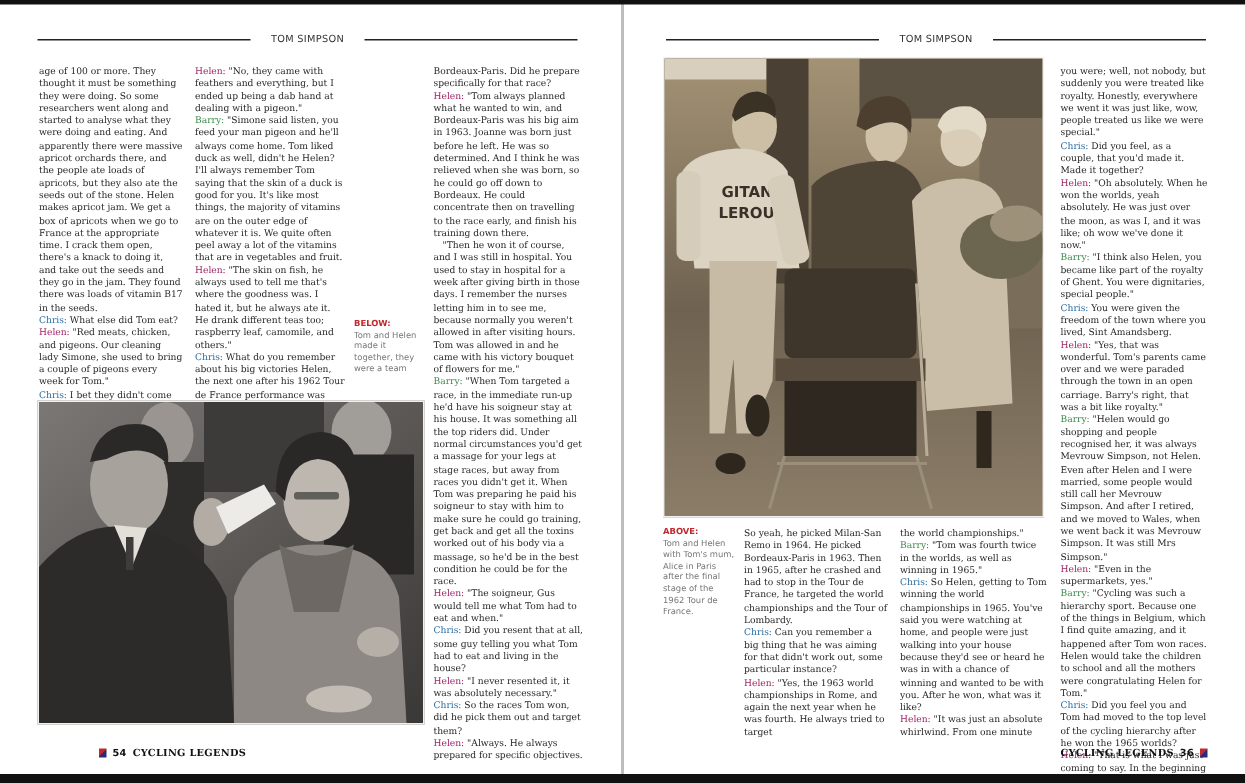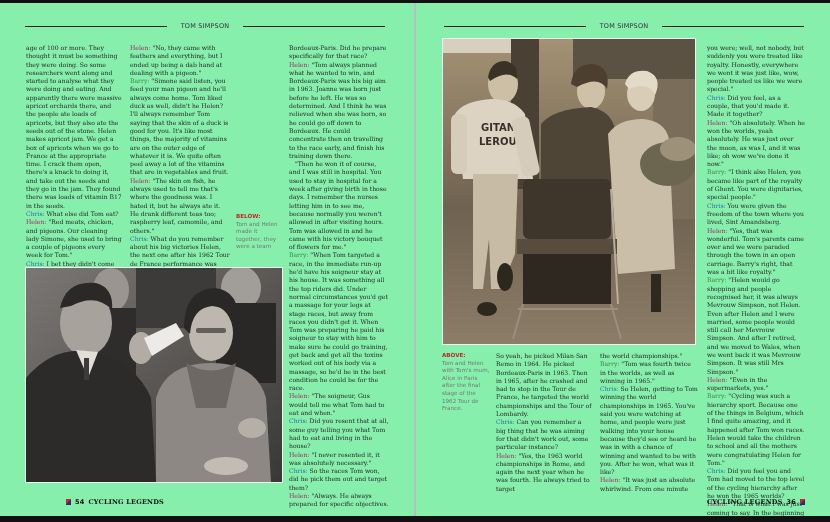--- a/index.html
+++ b/index.html
@@ -1,19 +1,19 @@
 <!DOCTYPE html>
 <html><head>
 <meta charset="utf-8">
 <style>
   html, body { margin:0; padding:0; }
   body { width:830px; height:522px; background:#1a1a1a; position:relative; overflow:hidden; font-family:"DejaVu Serif", serif; }
   .topbar { position:absolute; left:0; top:0; width:830px; height:3px; background:#111; }
   .botbar { position:absolute; left:0; top:516px; width:830px; height:6px; background:#111; }
-  .page { position:absolute; top:3px; height:513px; background:#86efac; }
+  .page { position:absolute; top:3px; height:513px; background:#ffffff; }
   .page.left { left:0; width:414px; }
   .page.right { left:416px; width:414px; }
   .gutter { position:absolute; left:414px; top:3px; width:2px; height:513px; background:#bdbdbd; }
   .runhead { position:absolute; top:17px; height:12px; display:flex; align-items:center; }
   .runhead .rule { flex:1; height:1px; background:#222; }
   .runhead .txt { font-family:"DejaVu Sans", sans-serif; font-size:6.5px; color:#333; padding:0 14px; letter-spacing:0.2px; }
   .col { position:absolute; font-size:6.1px; line-height:8.3px; color:#2a2a2a; }
   .col p { margin:0; }
   .col p.indent { text-indent:6px; }
   .spk { font-weight:normal; }

